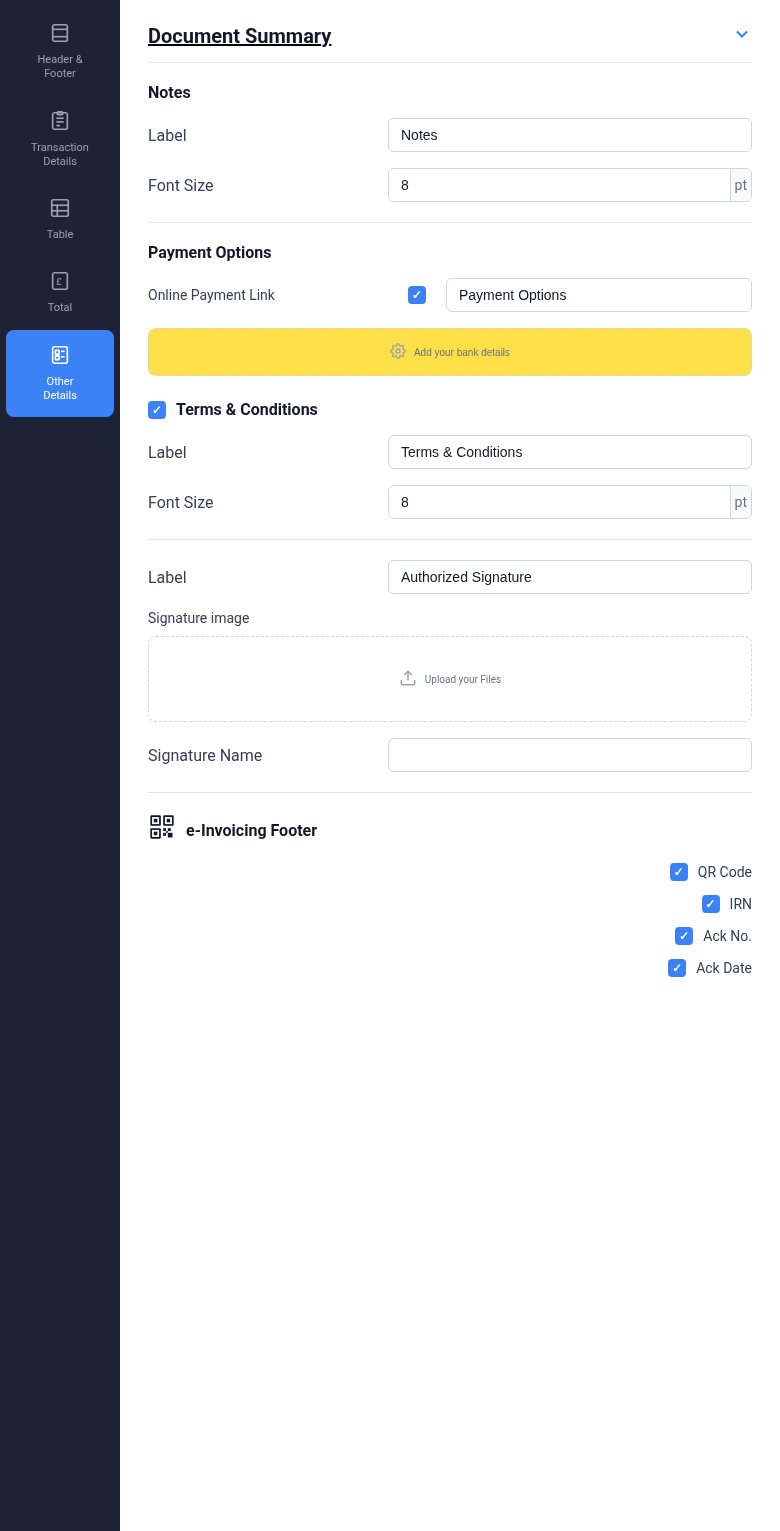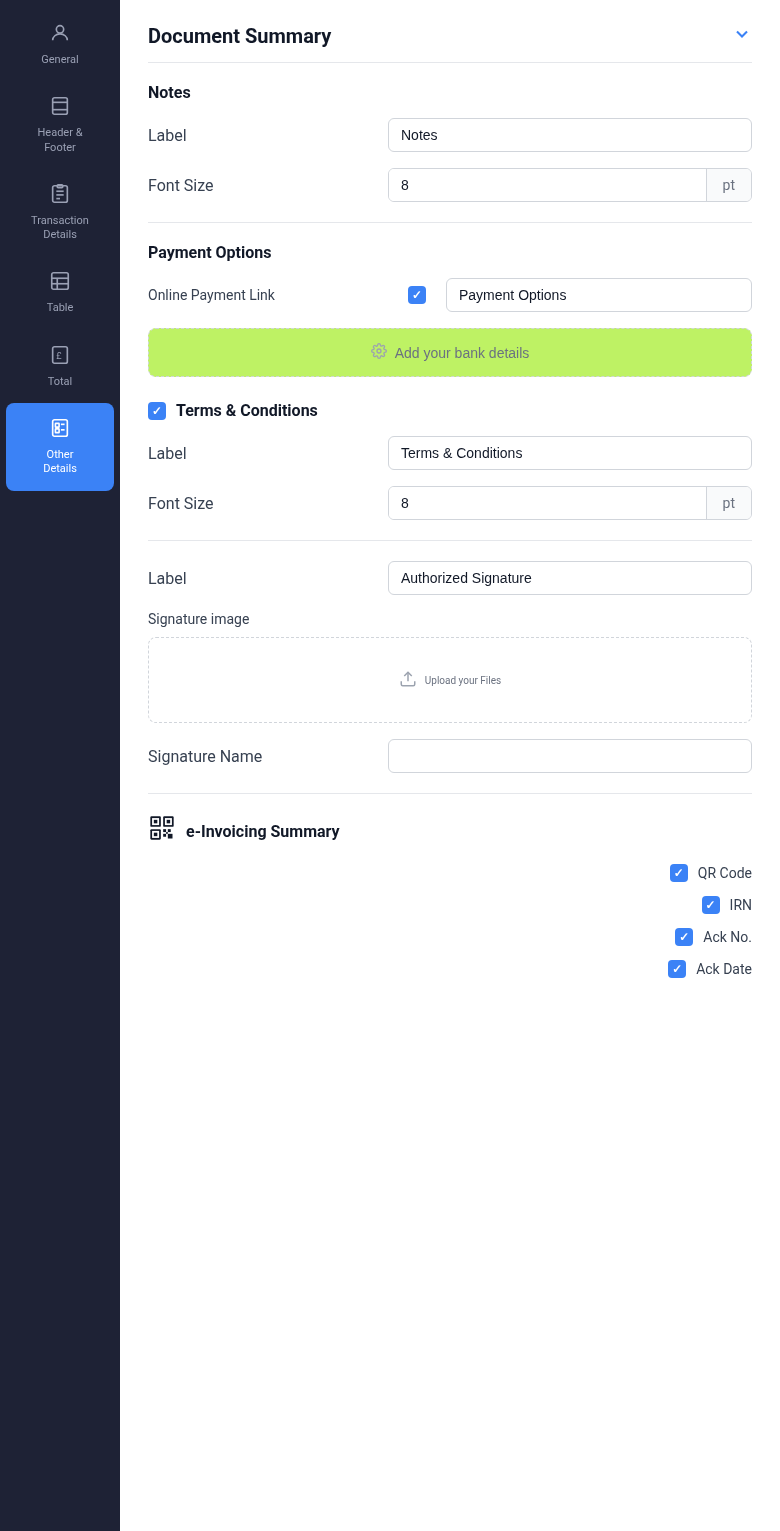--- a/index.html
+++ b/index.html
@@ -59,20 +59,21 @@
     }
 
     
     .doc-summary-header {
       display: flex;
       justify-content: space-between;
       align-items: center;
       margin-bottom: 20px;
       padding-bottom: 14px;
       border-bottom: 1px solid #e5e7eb;
+      text-decoration: underline;
     }
     .doc-summary-title {
       font-size: 20px;
       font-weight: 700;
       color: #111827;
     }
     .chevron-down {
       color: #3b82f6;
       font-size: 18px;
     }
@@ -119,21 +120,21 @@
     }
     .font-size-input {
       flex: 1;
       border: none;
       padding: 8px 12px;
       font-size: 14px;
       color: #111827;
       outline: none;
     }
     .font-size-unit {
-      padding: 8px 16px;
+      padding: 8px 4px;
       background: #f9fafb;
       border-left: 1px solid #d1d5db;
       color: #6b7280;
       font-size: 14px;
       display: flex;
       align-items: center;
     }
 
     
     .payment-section {
@@ -183,23 +184,23 @@
       color: #374151;
       flex-shrink: 0;
     }
 
     
     .bank-details-btn {
       width: 100%;
       padding: 14px;
       border: 1px dashed #d1d5db;
       border-radius: 8px;
-      background: #bef264;
+      background: #fde047;
       color: #6b7280;
-      font-size: 14px;
+      font-size: 10px;
       cursor: pointer;
       display: flex;
       align-items: center;
       justify-content: center;
       gap: 8px;
       margin-bottom: 24px;
     }
 
     
     .upload-area {
@@ -256,29 +257,20 @@
     }
     .checkbox-item-label {
       font-size: 14px;
       color: #374151;
     }
   </style>
 </head>
 <body>
 
 <aside class="sidebar">
-  <div class="sidebar-item">
-    <span class="sidebar-icon">
-      <svg width="22" height="22" viewBox="0 0 24 24" fill="none" stroke="#9aa0b4" stroke-width="1.8">
-        <circle cx="12" cy="8" r="4"></circle>
-        <path d="M4 20c0-4 3.6-7 8-7s8 3 8 7"></path>
-      </svg>
-    </span>
-    <span class="sidebar-label">General</span>
-  </div>
   <div class="sidebar-item">
     <span class="sidebar-icon">
       <svg width="22" height="22" viewBox="0 0 24 24" fill="none" stroke="#9aa0b4" stroke-width="1.8">
         <rect x="4" y="3" width="16" height="18" rx="2"></rect>
         <line x1="4" y1="8" x2="20" y2="8"></line>
         <line x1="4" y1="16" x2="20" y2="16"></line>
       </svg>
     </span>
     <span class="sidebar-label">Header &amp;<br>Footer</span>
   </div>
@@ -443,21 +435,21 @@
           <rect x="2" y="13" width="9" height="9" rx="1" fill="#111827"></rect>
           <rect x="3.5" y="14.5" width="6" height="6" fill="white"></rect>
           <rect x="5" y="16" width="3" height="3" fill="#111827"></rect>
           <rect x="13" y="13" width="2.5" height="2.5" fill="#111827"></rect>
           <rect x="17" y="13" width="2.5" height="2.5" fill="#111827"></rect>
           <rect x="13" y="17" width="2.5" height="2.5" fill="#111827"></rect>
           <rect x="17" y="17" width="4" height="4" fill="#111827"></rect>
           <rect x="15.5" y="15.5" width="1.5" height="1.5" fill="#111827"></rect>
         </svg>
       </span>
-      <span class="einvoicing-title">e-Invoicing Summary</span>
+      <span class="einvoicing-title">e-Invoicing Footer</span>
     </div>
 
     <div class="checkbox-item-row">
       <div class="checkbox-blue"></div>
       <span class="checkbox-item-label">QR Code</span>
     </div>
     <div class="checkbox-item-row">
       <div class="checkbox-blue"></div>
       <span class="checkbox-item-label">IRN</span>
     </div>

